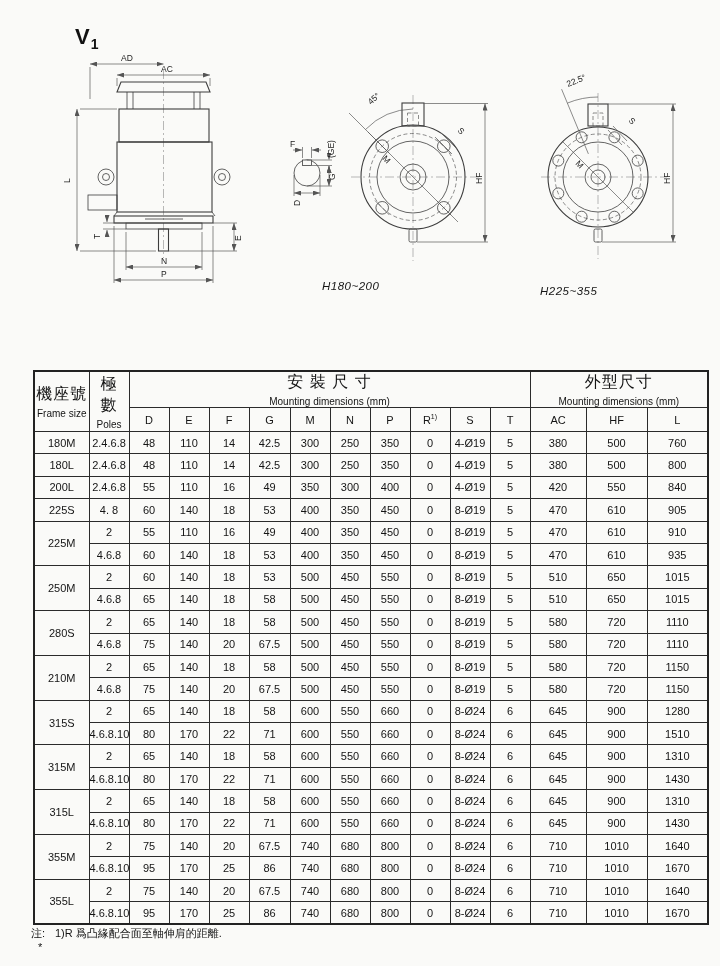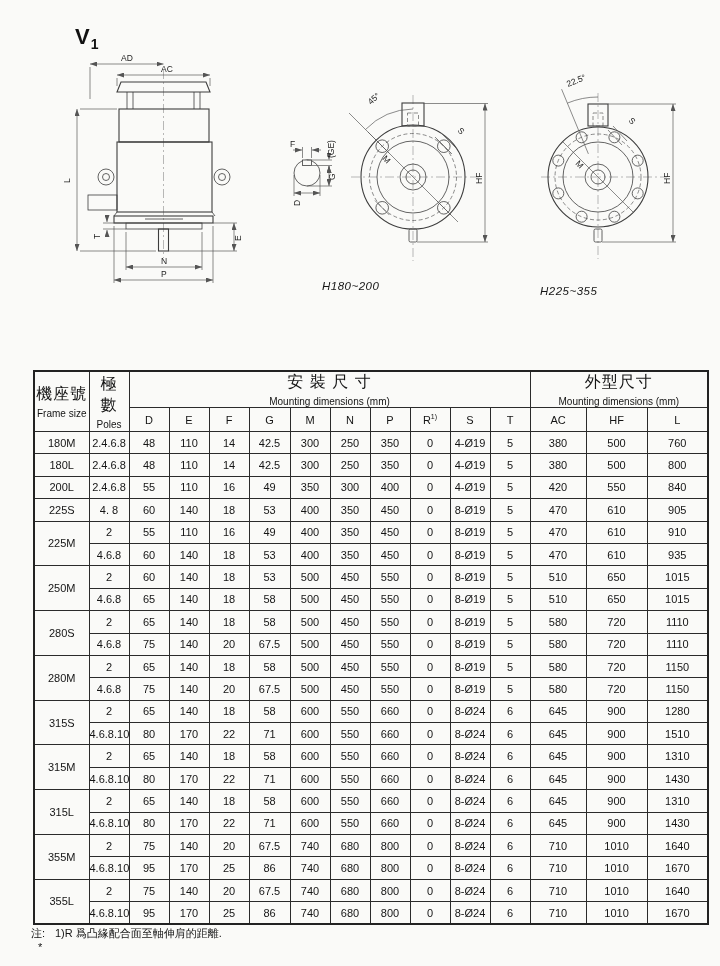--- a/index.html
+++ b/index.html
@@ -391,21 +391,21 @@
           <td>450</td>
           <td>550</td>
           <td>0</td>
           <td>8-Ø19</td>
           <td>5</td>
           <td>580</td>
           <td>720</td>
           <td>1110</td>
         </tr>
         <tr>
-          <td rowspan="2">280M</td>
+          <td rowspan="2">210M</td>
           <td>2</td>
           <td>65</td>
           <td>140</td>
           <td>18</td>
           <td>58</td>
           <td>500</td>
           <td>450</td>
           <td>550</td>
           <td>0</td>
           <td>8-Ø19</td>

